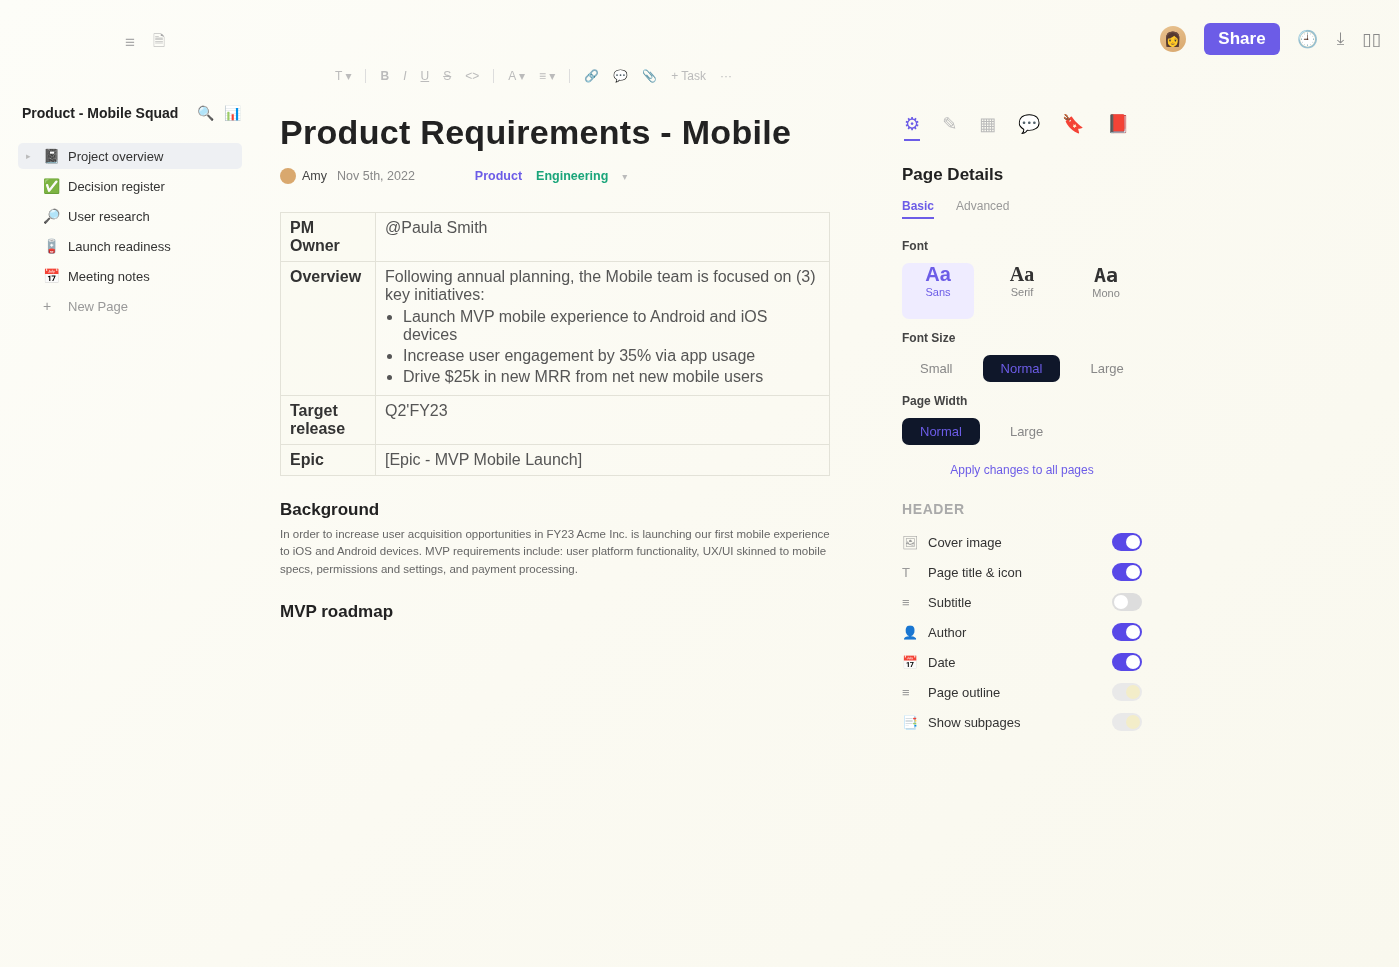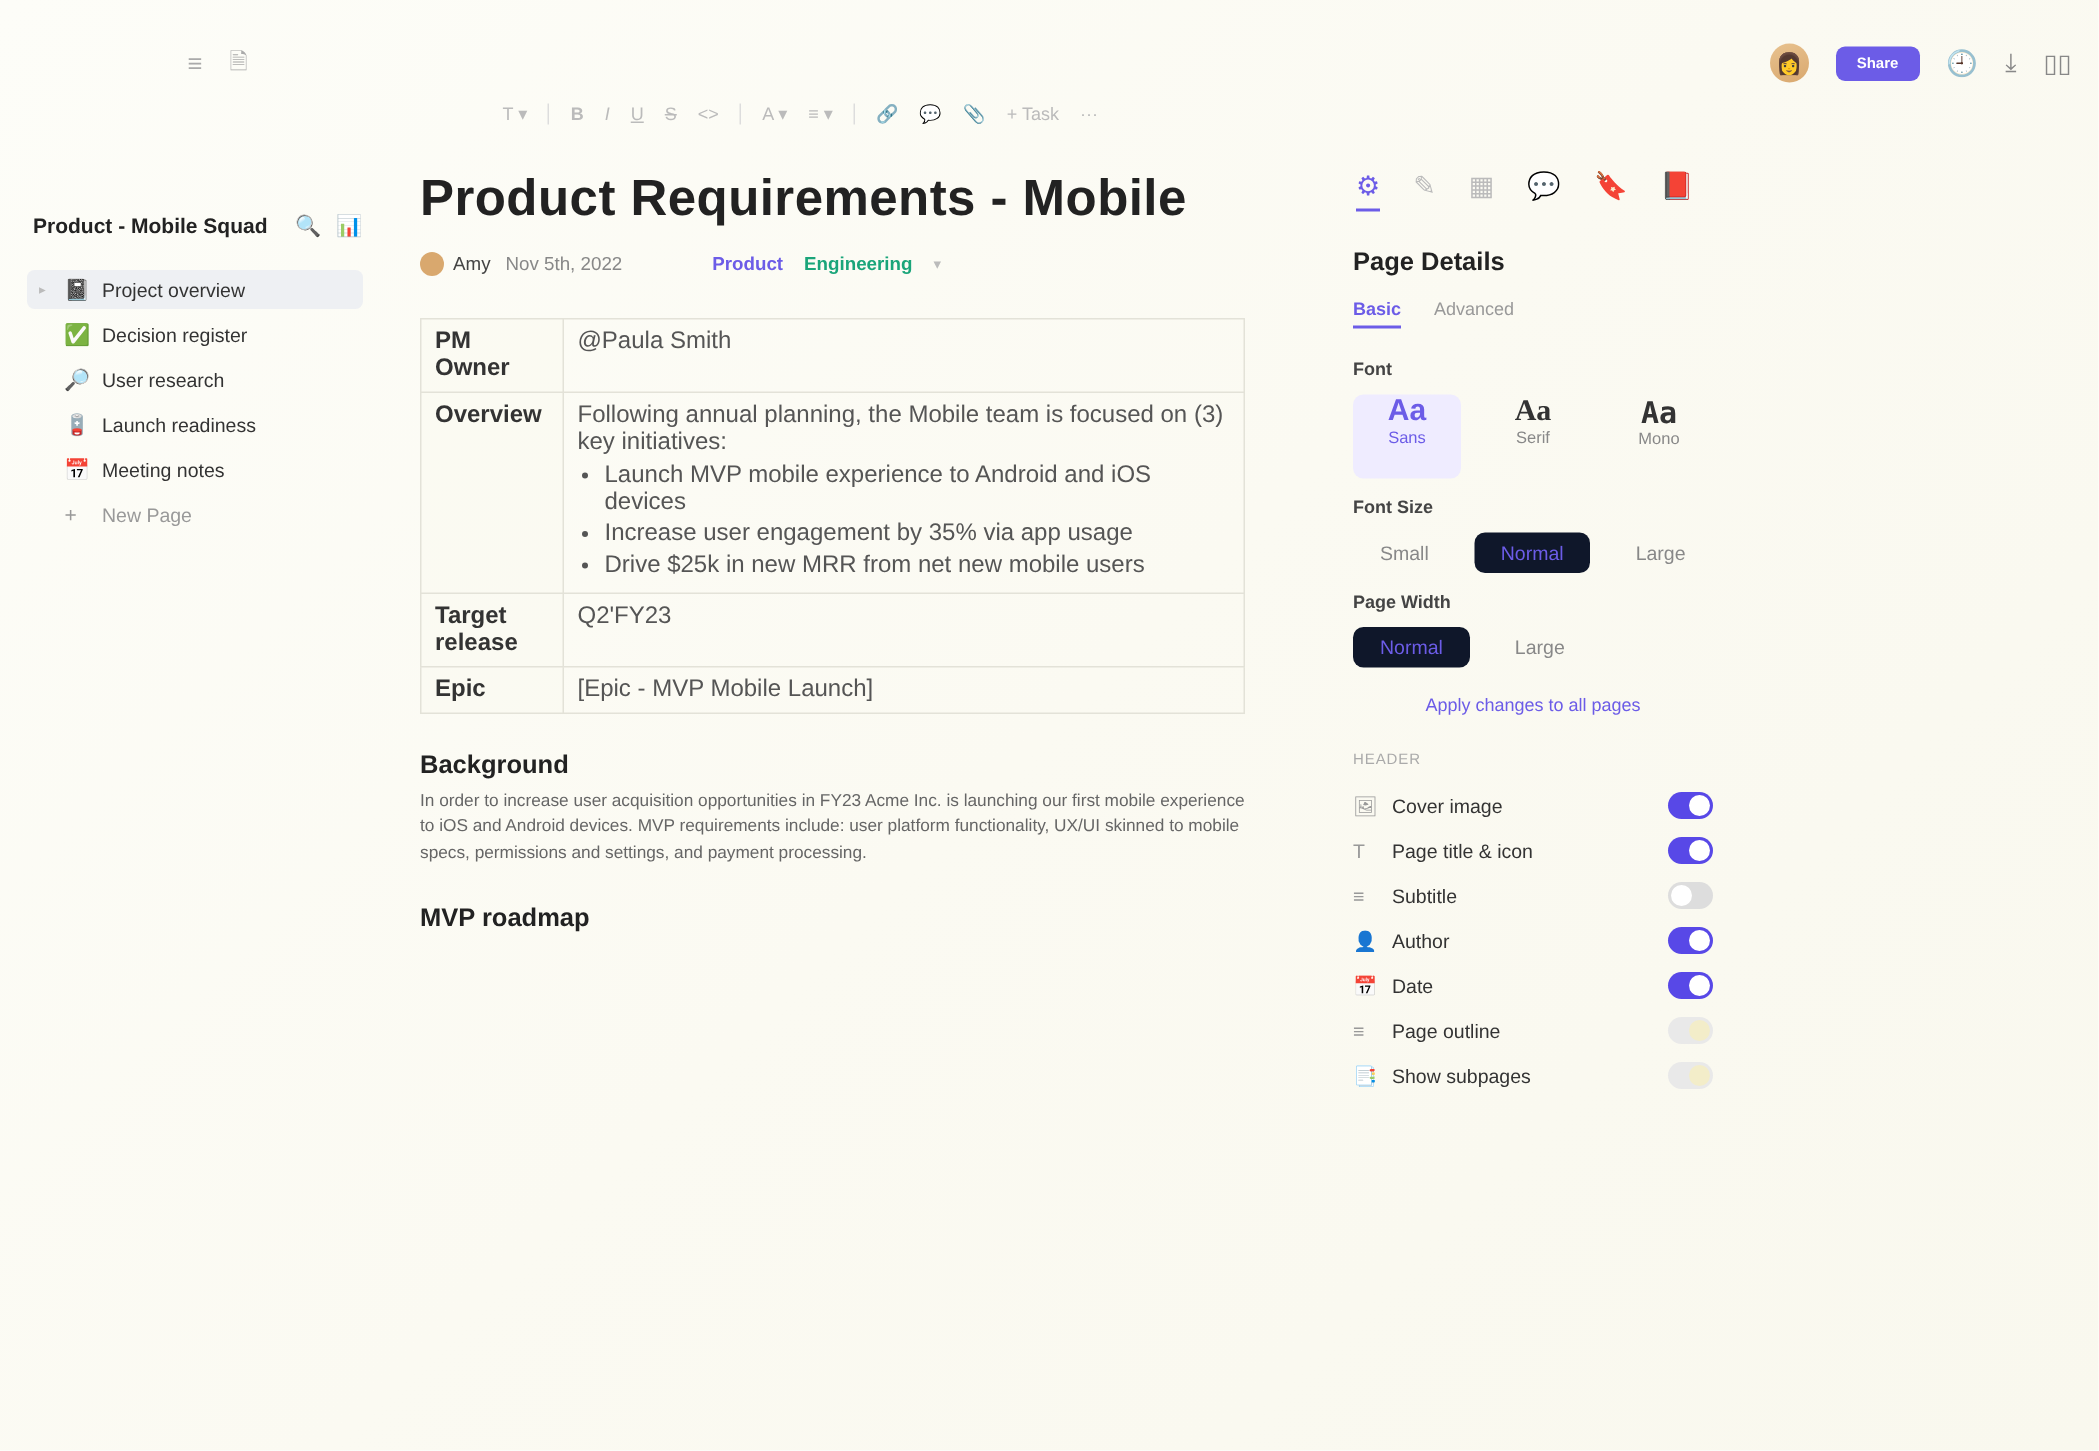--- a/index.html
+++ b/index.html
@@ -8,28 +8,28 @@
   width: 1399px; height: 967px;
   background: linear-gradient(135deg, #fdfdf8 0%, #fbfaf2 50%, #f9f8ee 100%);
   color: #222;
 }
 .app { display: flex; flex-direction: column; height: 100%; }
 .topbar { height: 55px; display: flex; align-items: flex-end; justify-content: space-between; padding: 0 18px 0 125px; }
 .tb-left { display: flex; gap: 18px; align-items: center; }
 .tb-icon { color: #aaa; font-size: 17px; cursor: pointer; }
 .tb-right { display: flex; align-items: center; gap: 18px; }
 .avatar { width: 26px; height: 26px; border-radius: 50%; background: linear-gradient(160deg,#e8c28f,#d9a86e); display:flex;align-items:center;justify-content:center;font-size:14px; }
-.share-btn { background:#6c5ce7; color:#fff; border:none; padding:6px 14px; border-radius:6px; font-weight:600; font-size:10px; cursor:pointer; }
+.share-btn { background:#6c5ce7; color:#fff; border:none; padding:6px 14px; border-radius:6px; font-weight:600; font-size:17px; cursor:pointer; }
 .ico-btn { color:#888; font-size:17px; cursor:pointer; }
 
 .body { flex:1; display:flex; }
 
 
 .sidebar { width: 250px; padding: 50px 8px 0 18px; flex-shrink:0; }
-.ws-row { display:flex; align-items:center; gap:10px; margin-bottom:22px; padding-left:4px;margin-top:37px;}
+.ws-row { display:flex; align-items:center; gap:10px; margin-bottom:22px; padding-left:4px;}
 .ws-title { font-weight:700; font-size:14px; flex:1; }
 .ws-icon { color:#999; font-size:14px; cursor:pointer; }
 .nav-item { display:flex; align-items:center; gap:9px; padding:5px 8px; font-size:13px; color:#333; border-radius:5px; cursor:pointer; margin-bottom:4px; }
 .nav-item.active { background:#eef0f3; }
 .nav-caret { color:#bbb; font-size:9px; width:8px;}
 .nav-emoji { font-size:14px; width:16px; }
 .new-page { color:#999; }
 
 
 .main { flex:1; padding: 14px 60px 0 30px; max-width:640px;}
@@ -68,21 +68,21 @@
 .opt-row { display:flex; gap:12px; }
 .font-tile { width:72px; height:56px; display:flex; flex-direction:column; align-items:center; border-radius:7px; cursor:pointer; font-size:11px; color:#888;}
 .font-tile.on { background:#efecff; color:#6c5ce7; }
 .font-tile .aa { font-size:20px; font-weight:700; color:#333; }
 .font-tile.on .aa { color:#6c5ce7; }
 .font-tile.serif .aa{font-family:Georgia,serif;}
 .font-tile.mono .aa{font-family:monospace;}
 .pill { padding:6px 18px; border-radius:7px; cursor:pointer; font-size:13px; color:#888;}
 .pill.on { background:#0f172a; color:#6c5ce7; }
 .apply-link{ color:#6c5ce7; font-size:12px; text-align:center; margin:18px 0 24px 0; cursor:pointer; }
-.section-hdr { font-size:10px; letter-spacing:0.6px; color:#aaa; font-weight:400; margin:16px 0 10px 0;}
+.section-hdr { font-size:14px; letter-spacing:0.6px; color:#aaa; font-weight:700; margin:16px 0 10px 0;}
 .tog-row { display:flex; align-items:center; justify-content:space-between; padding:6px 0; font-size:13px; color:#333;}
 .tog-left{display:flex;align-items:center;gap:10px;}
 .tog-left .ic{ width:16px;color:#999;font-size:13px; }
 .toggle { width:30px; height:18px; border-radius:9px; position:relative; cursor:pointer; }
 .toggle.on { background:#5848e7; }
 .toggle.off { background:#ddd; }
 .toggle.mid { background:#e9e9e9; }
 .knob { width:14px; height:14px; background:#fff; border-radius:50%; position:absolute; top:2px; }
 .toggle.on .knob { right:2px; }
 .toggle.off .knob { left:2px; }

